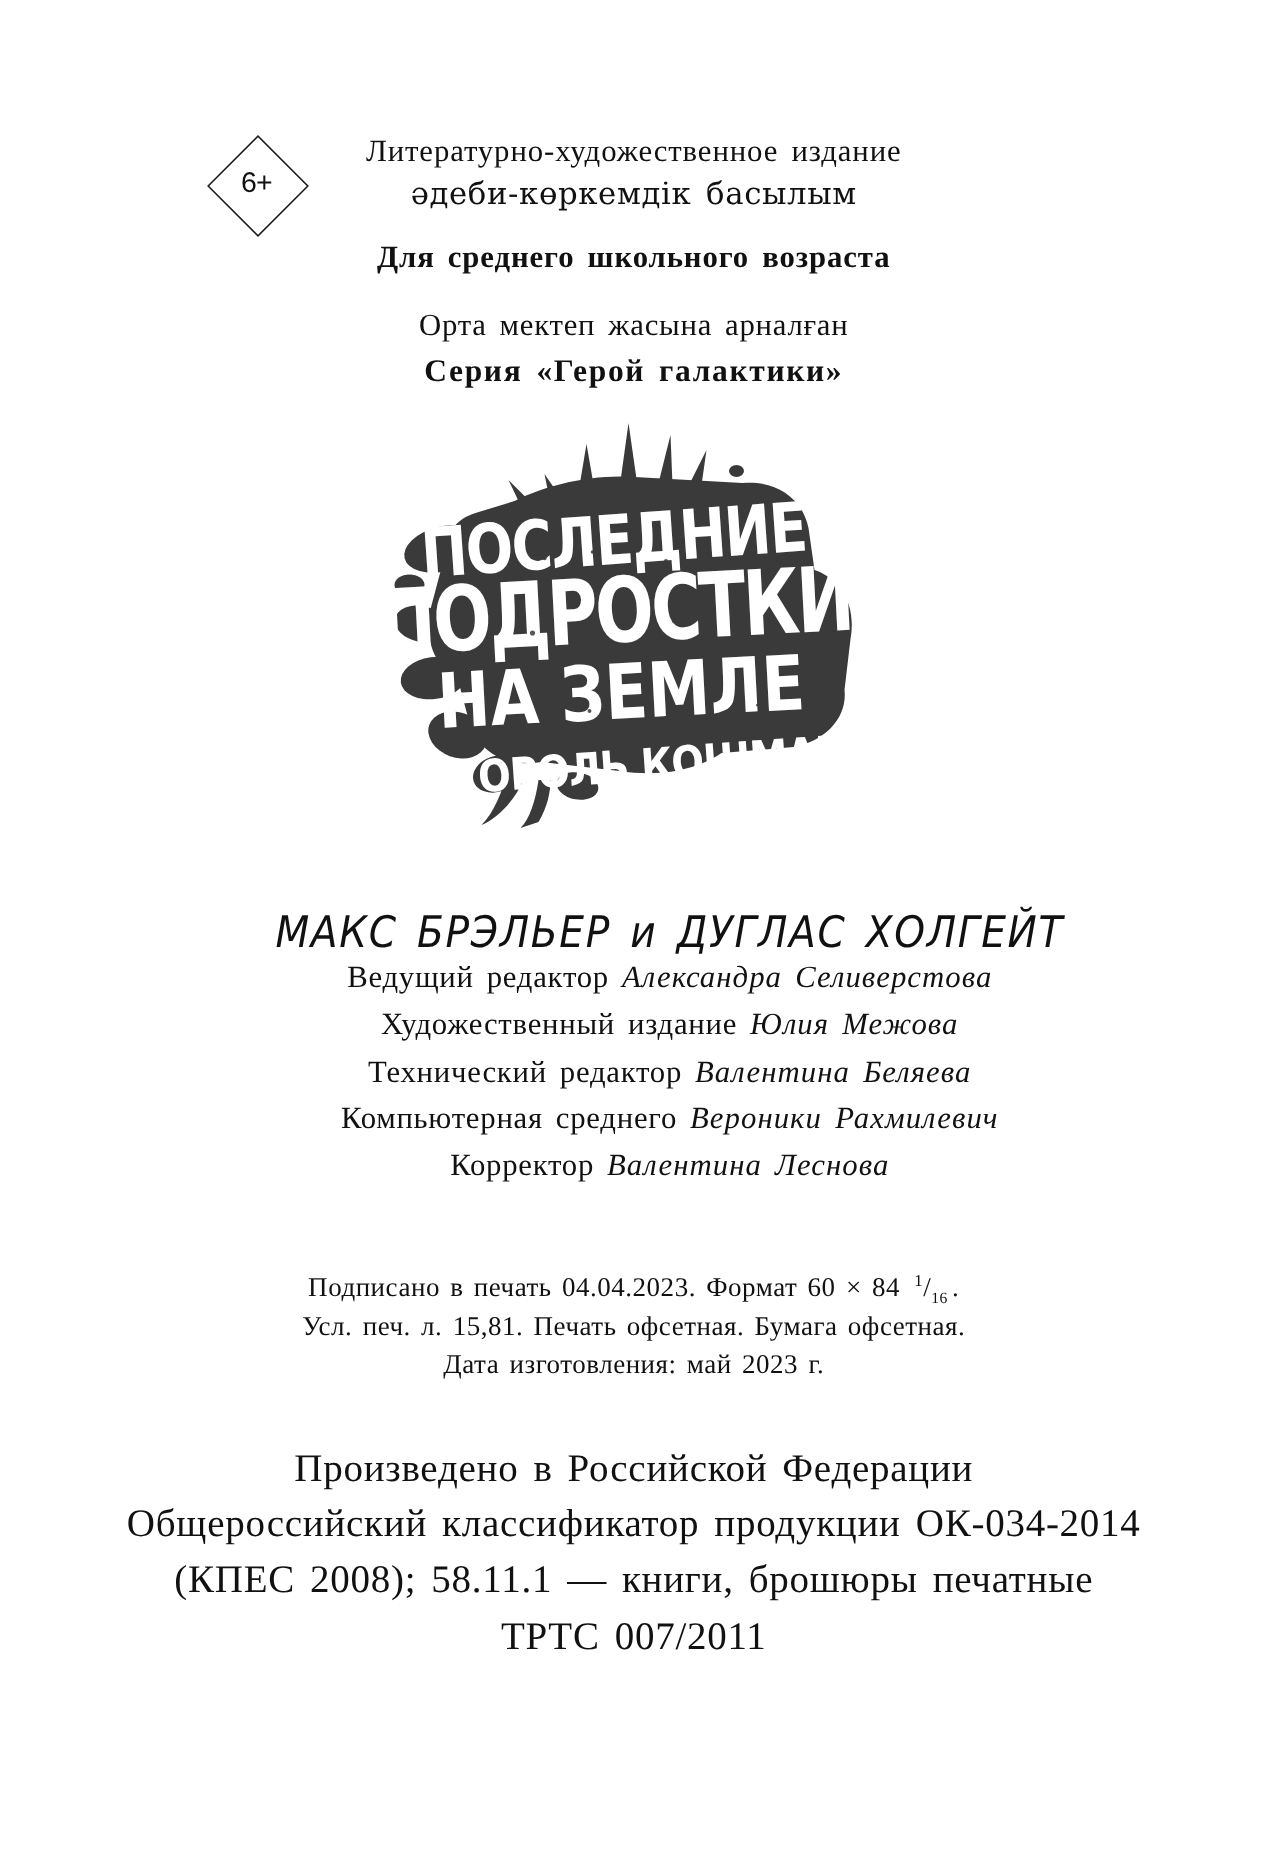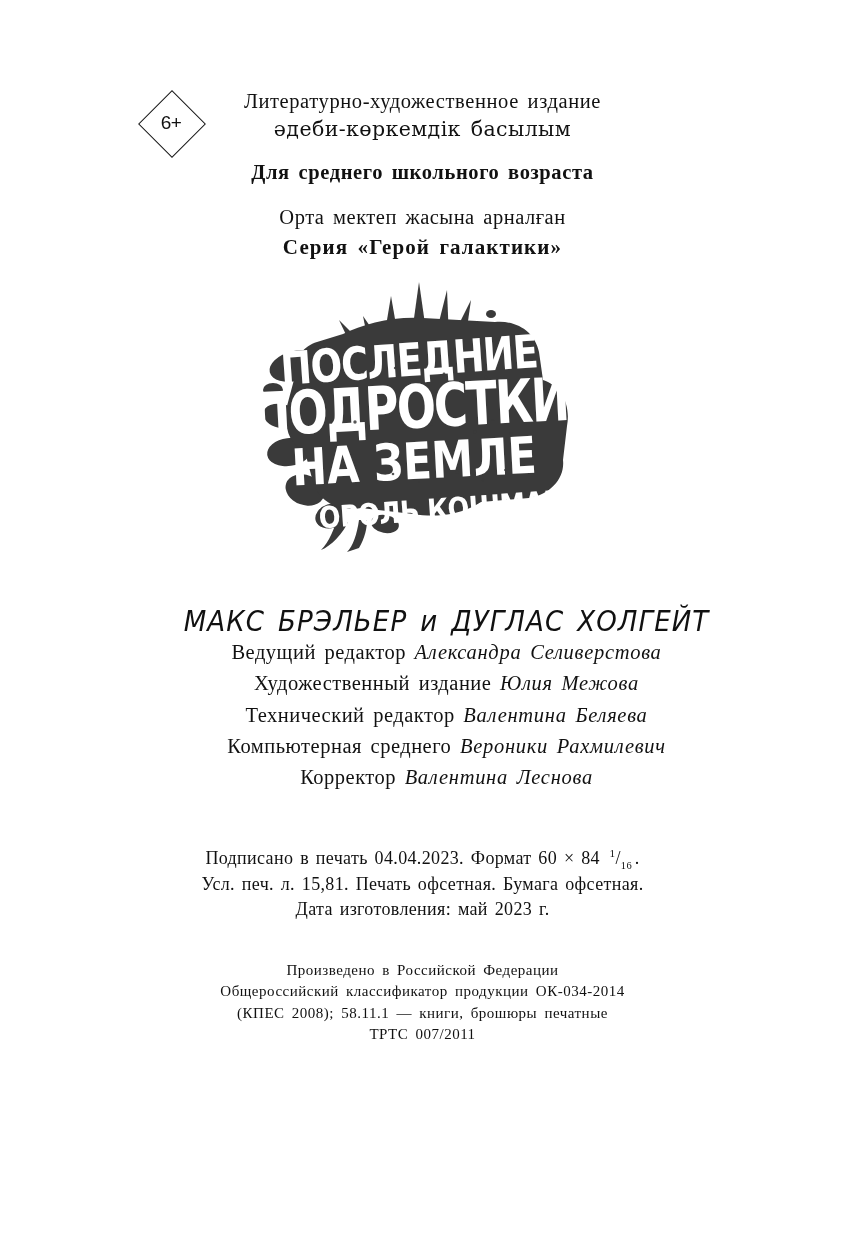--- a/index.html
+++ b/index.html
@@ -174,21 +174,21 @@
 
   
   .footer {
     position: absolute;
     left: 0;
     right: 0;
     top: 960px;
     text-align: center;
   }
   .footer-line {
-    font-size: 15px;
+    font-size: 26px;
     line-height: 1.43;
     letter-spacing: 0.5px;
     word-spacing: 3px;
     white-space: nowrap;
   }
 </style>
 </head>
 <body>
 
 <div class="page">

